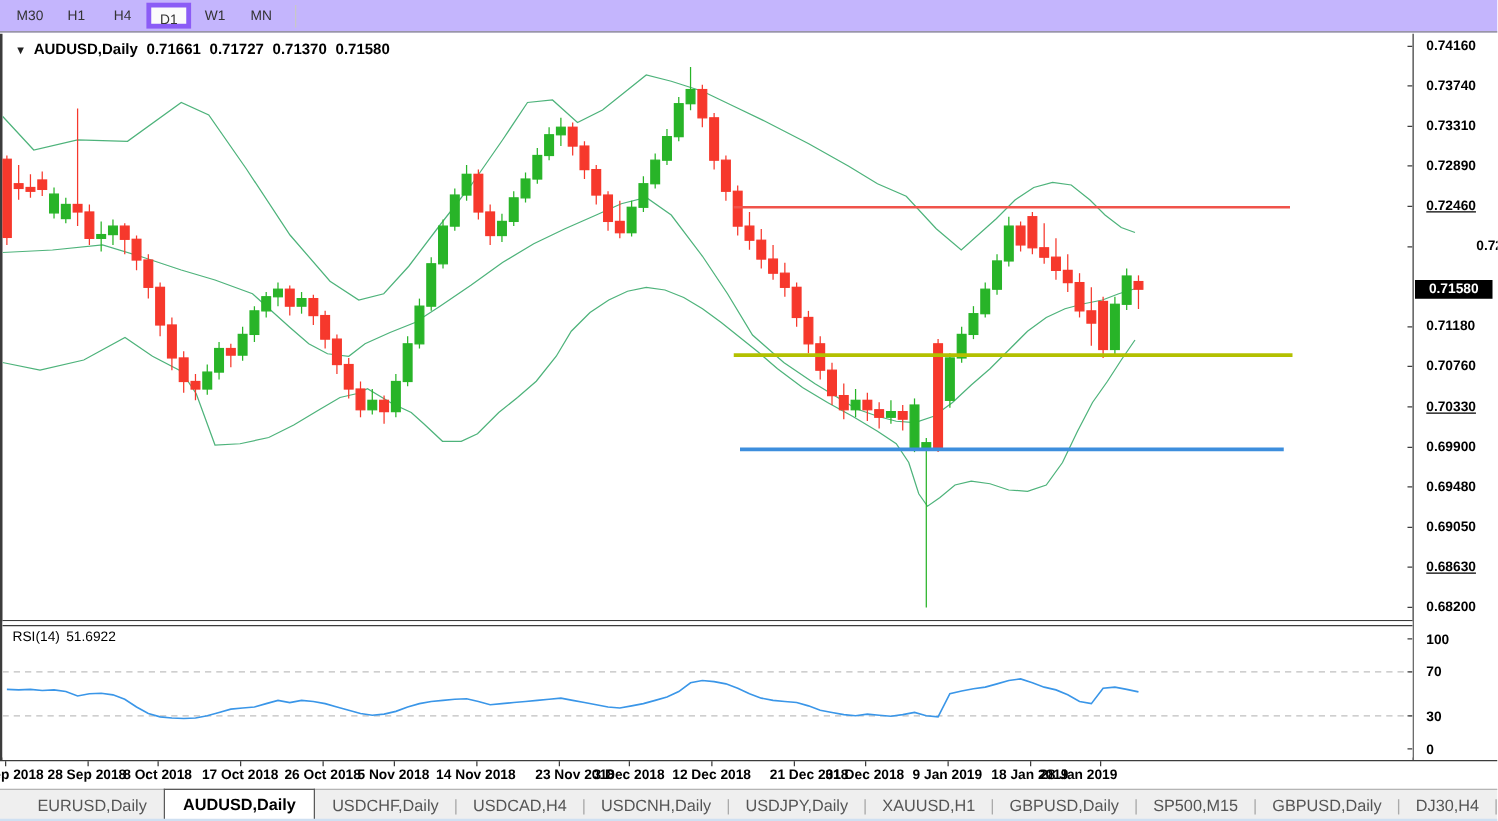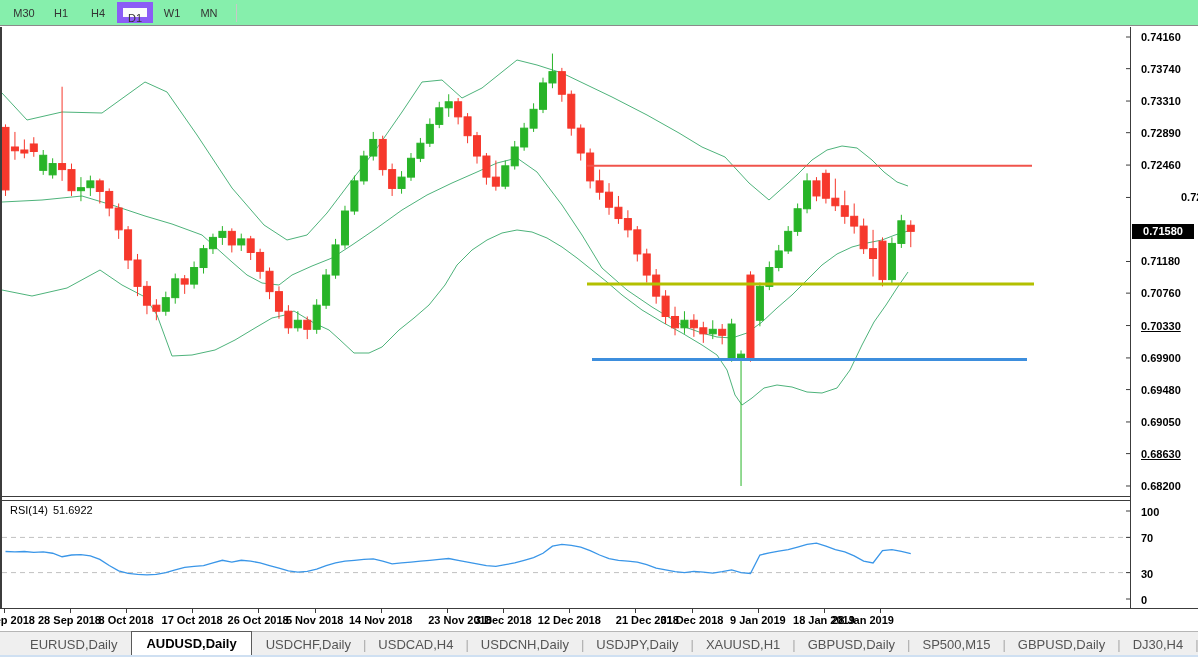--- a/index.html
+++ b/index.html
@@ -2,26 +2,26 @@
 <html><head>
 <meta charset="utf-8">
 <style>
   * { margin:0; padding:0; box-sizing:border-box; }
   html,body { width:1198px; height:657px; overflow:hidden; background:#fff;
     font-family:"Liberation Sans", sans-serif; }
   #app { position:relative; width:1198px; height:657px; background:#fff; }
 
   
   #toolbar { position:absolute; left:0; top:0; width:1198px; height:26px;
-    background:#86efac; border-bottom:1px solid #8a8a8a;
+    background:#c4b5fd; border-bottom:1px solid #8a8a8a;
     display:flex; align-items:center; padding-left:6px; }
   .tf-btn { width:36px; height:21px; line-height:21px; text-align:center;
     font-size:11px; color:#333; margin-right:1px; border:1px solid transparent;
     cursor:default; }
-  .tf-btn.active { background:#fbfbfb; border:6px solid #8b5cf6; }
+  .tf-btn.active { background:#fbfbfb; border:4px solid #8b5cf6; }
   .tb-divider { width:1px; height:18px; background:#c8c8c8; margin:0 8px; }
 
   
   #main-left { position:absolute; left:0; top:27px; width:1131px; height:581px;
     border-left:2px solid #3c3c3c; border-right:1px solid #3c3c3c; background:#fff; }
   #chart-svg { display:block; width:1128px; height:470px; border-bottom:1px solid #3c3c3c; }
   #splitter { height:3px; background:#ffffff; }
   #rsi-svg { display:block; width:1128px; height:106px; border-top:1px solid #3c3c3c; background:#fff; }
 
   #chart-title { position:absolute; left:10px; top:5px; font-size:12px; font-weight:700;
@@ -291,33 +291,36 @@
     <svg id="rsi-svg" xmlns="http://www.w3.org/2000/svg">
         <line x1="0" y1="36.4" x2="1128" y2="36.4" stroke="#c0c0c0" stroke-width="1" stroke-dasharray="5,4"></line>
         <line x1="0" y1="71.6" x2="1128" y2="71.6" stroke="#c0c0c0" stroke-width="1" stroke-dasharray="5,4"></line>
         <polyline points="3.5,50.48 12.93,50.92 22.36,50.48 31.79,51.36 41.22,50.92 50.65,52.24 60.08,55.76 69.50999999999999,54 78.94,53.56 88.37,54.88 97.8,58.4 107.22999999999999,64.56 116.66,69.84 126.09,72.47999999999999 135.51999999999998,73.36 144.95,73.8 154.38,73.36 163.81,71.6 173.24,68.96000000000001 182.67,66.32 192.1,65.44 201.53,64.56 210.95999999999998,61.92 220.39,59.28 229.82,61.04 239.25,59.28 248.68,60.160000000000004 258.11,61.92 267.53999999999996,64.56 276.96999999999997,67.2 286.4,69.84 295.83,71.16 305.26,70.28 314.69,68.08 324.12,64.56 333.55,61.92 342.98,60.160000000000004 352.40999999999997,59.28 361.84,58.4 371.27,57.96 380.7,60.160000000000004 390.13,62.8 399.56,61.92 408.99,61.04 418.41999999999996,60.160000000000004 427.84999999999997,59.28 437.28,58.4 446.71,57.52 456.14,59.28 465.57,61.04 475,62.8 484.43,64.56 493.86,65.44 503.28999999999996,63.68 512.72,61.92 522.15,59.28 531.5799999999999,56.64 541.01,52.24 550.4399999999999,45.2 559.87,43.44 569.3,44.32 578.73,46.08 588.16,49.6 597.59,54 607.02,57.52 616.4499999999999,59.28 625.88,60.160000000000004 635.31,61.04 644.74,63.68 654.17,67.2 663.6,68.96000000000001 673.03,70.72 682.46,71.6 691.89,70.28 701.3199999999999,71.16 710.75,72.03999999999999 720.18,70.72 729.61,68.96000000000001 739.04,71.6 748.47,72.47999999999999 757.9,54 767.3299999999999,51.8 776.76,50.04 786.1899999999999,48.72 795.62,46.08 805.05,43.44 814.48,42.12 823.91,45.2 833.3399999999999,48.72 842.77,50.92 852.1999999999999,54.88 861.63,60.160000000000004 871.06,61.92 880.49,49.6 889.92,48.72 899.35,50.48 908.78,52.512800000000006" fill="none" stroke="#3a96e8" stroke-width="1.3"></polyline>
         <line x1="1124" y1="10" x2="1128" y2="10" stroke="#3c3c3c" stroke-width="1"></line>
         <line x1="1124" y1="36.4" x2="1128" y2="36.4" stroke="#3c3c3c" stroke-width="1"></line>
         <line x1="1124" y1="71.6" x2="1128" y2="71.6" stroke="#3c3c3c" stroke-width="1"></line>
         <line x1="1124" y1="98" x2="1128" y2="98" stroke="#3c3c3c" stroke-width="1"></line>
       </svg>
 
+    <div id="chart-title">
+      <span class="arr">▼</span><span>AUDUSD,Daily</span><span class="num">0.71661</span><span class="num">0.71727</span><span class="num">0.71370</span><span class="num">0.71580</span>
+    </div>
 
     <div id="rsi-label">
       <span>RSI(14)</span><span>51.6922</span>
     </div>
   </div>
 
   <div id="price-axis">
     <div id="price-badge" style="top: 197.365px;">0.71580</div>
   <div class="pa-label" style="top: 4px;">0.74160</div>
       <div class="pa-label" style="top: 35.6408px;">0.73740</div>
       <div class="pa-label" style="top: 68.035px;">0.73310</div>
       <div class="pa-label" style="top: 99.6758px;">0.72890</div>
-      <div class="pa-label" style="top: 132.07px;">0.72460</div>
+      <div class="pa-label" style="top: 132.07px; text-decoration: underline;">0.72460</div>
       <div class="pa-label" style="top: 164.464px; padding-left: 40px;">0.72030</div>
       <div class="pa-label" style="top: 228.499px;">0.71180</div>
       <div class="pa-label" style="top: 260.14px;">0.70760</div>
       <div class="pa-label" style="top: 292.534px; text-decoration: underline;">0.70330</div>
       <div class="pa-label" style="top: 324.928px;">0.69900</div>
       <div class="pa-label" style="top: 356.569px;">0.69480</div>
       <div class="pa-label" style="top: 388.963px;">0.69050</div>
       <div class="pa-label" style="top: 420.604px; text-decoration: underline;">0.68630</div>
       <div class="pa-label" style="top: 452.998px;">0.68200</div>
       <div class="pa-label" style="top: 479px;">100</div>

